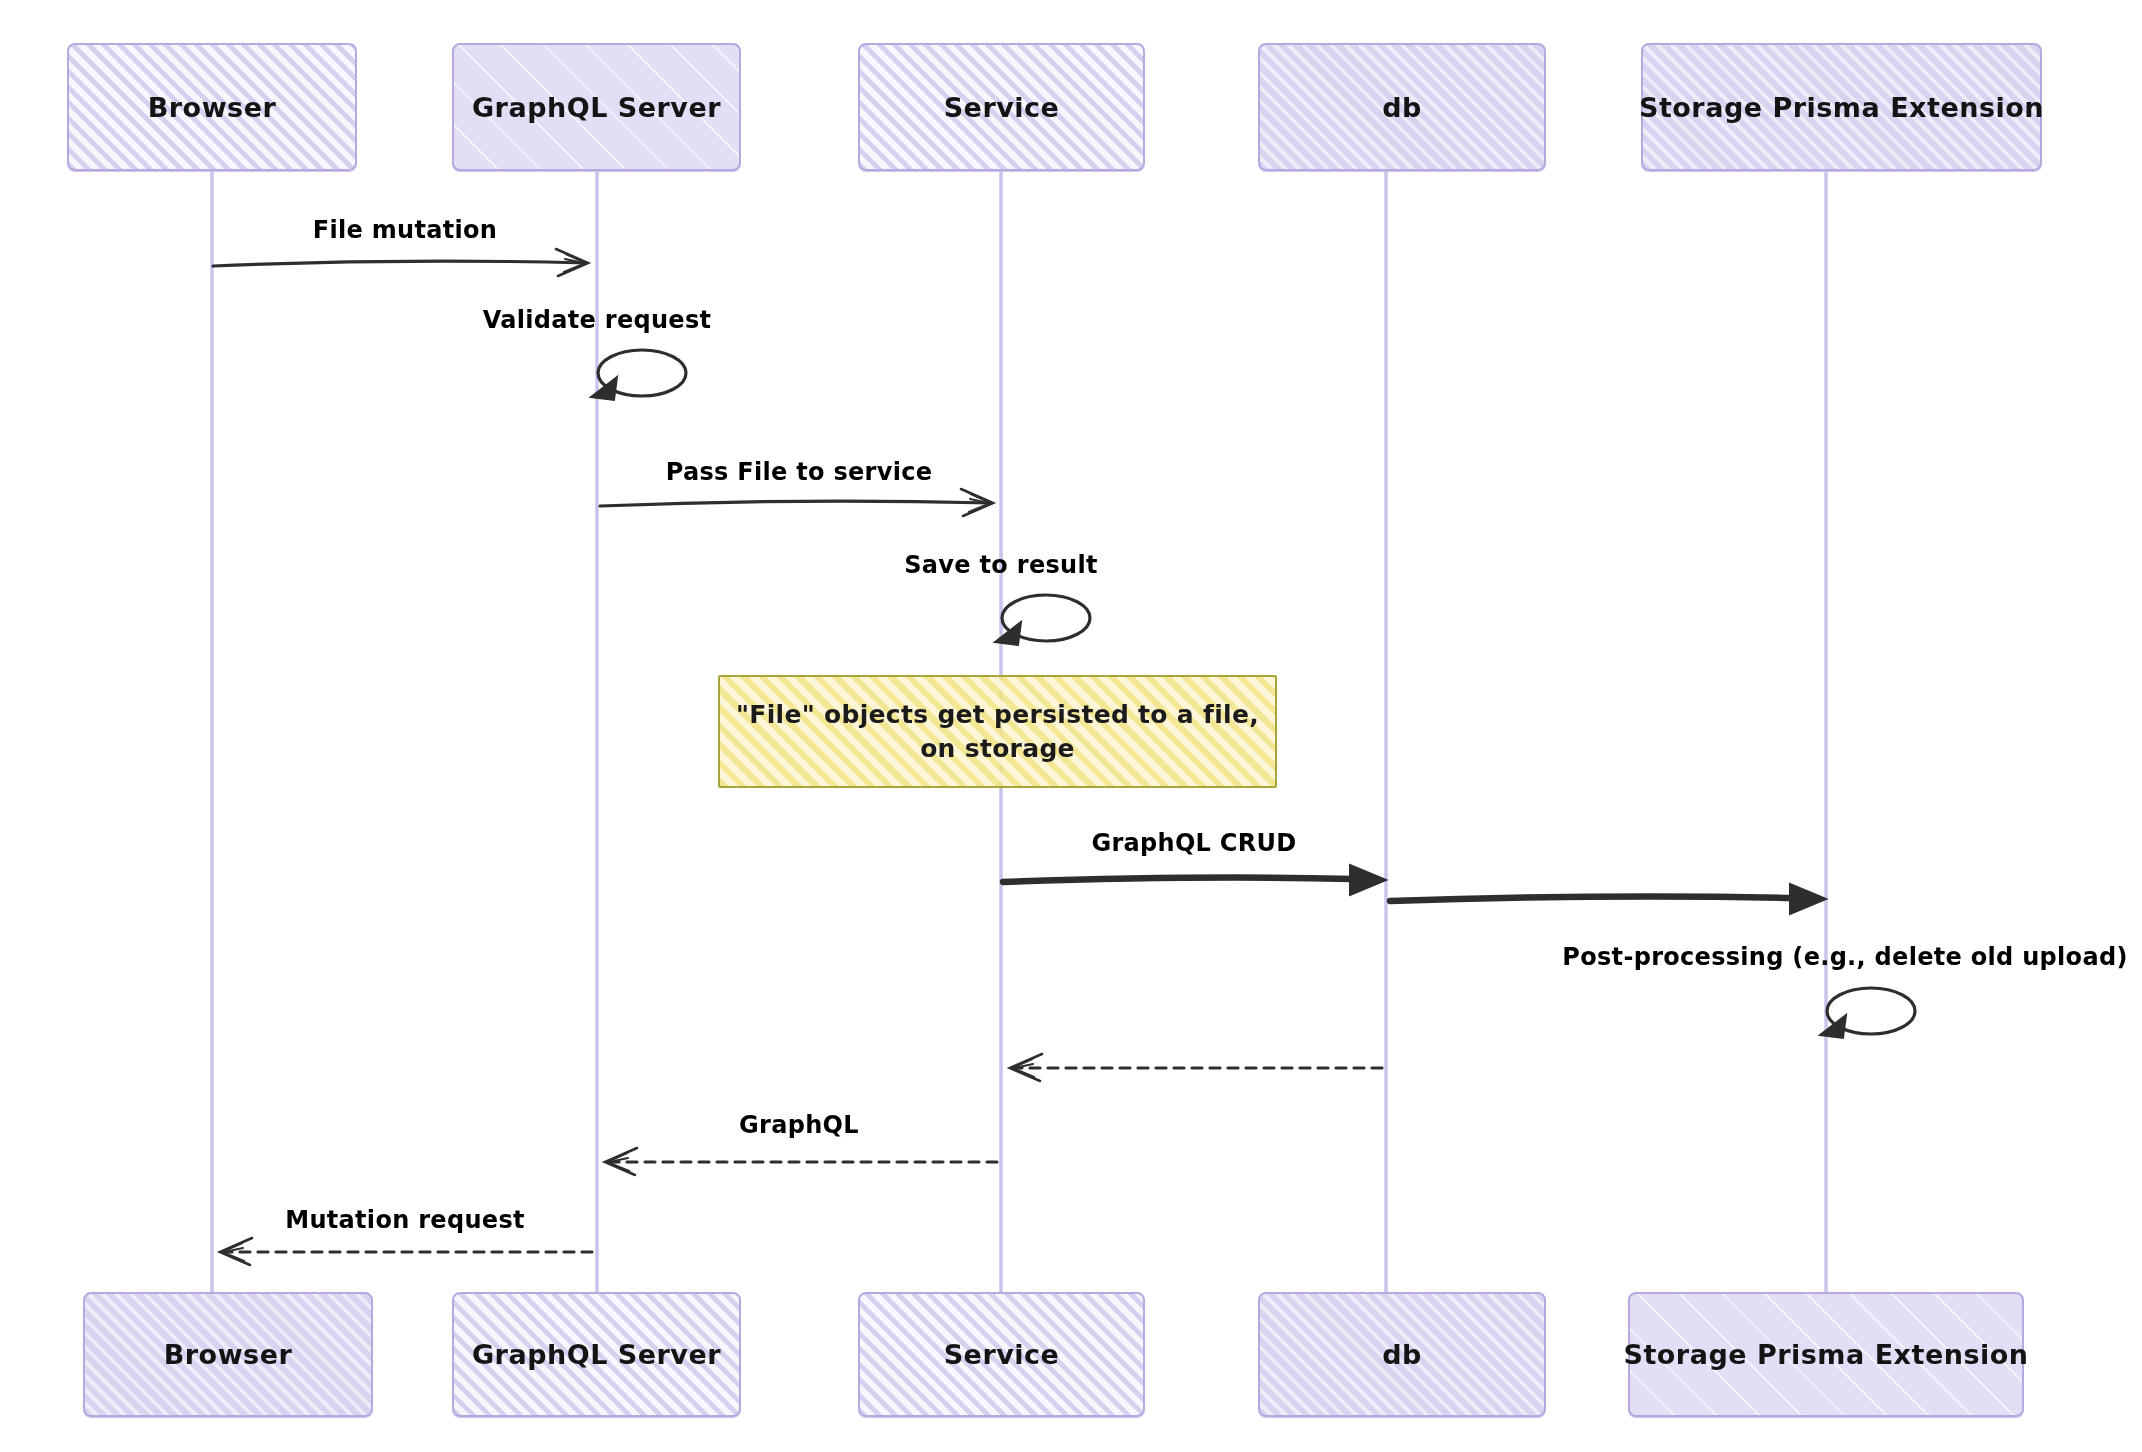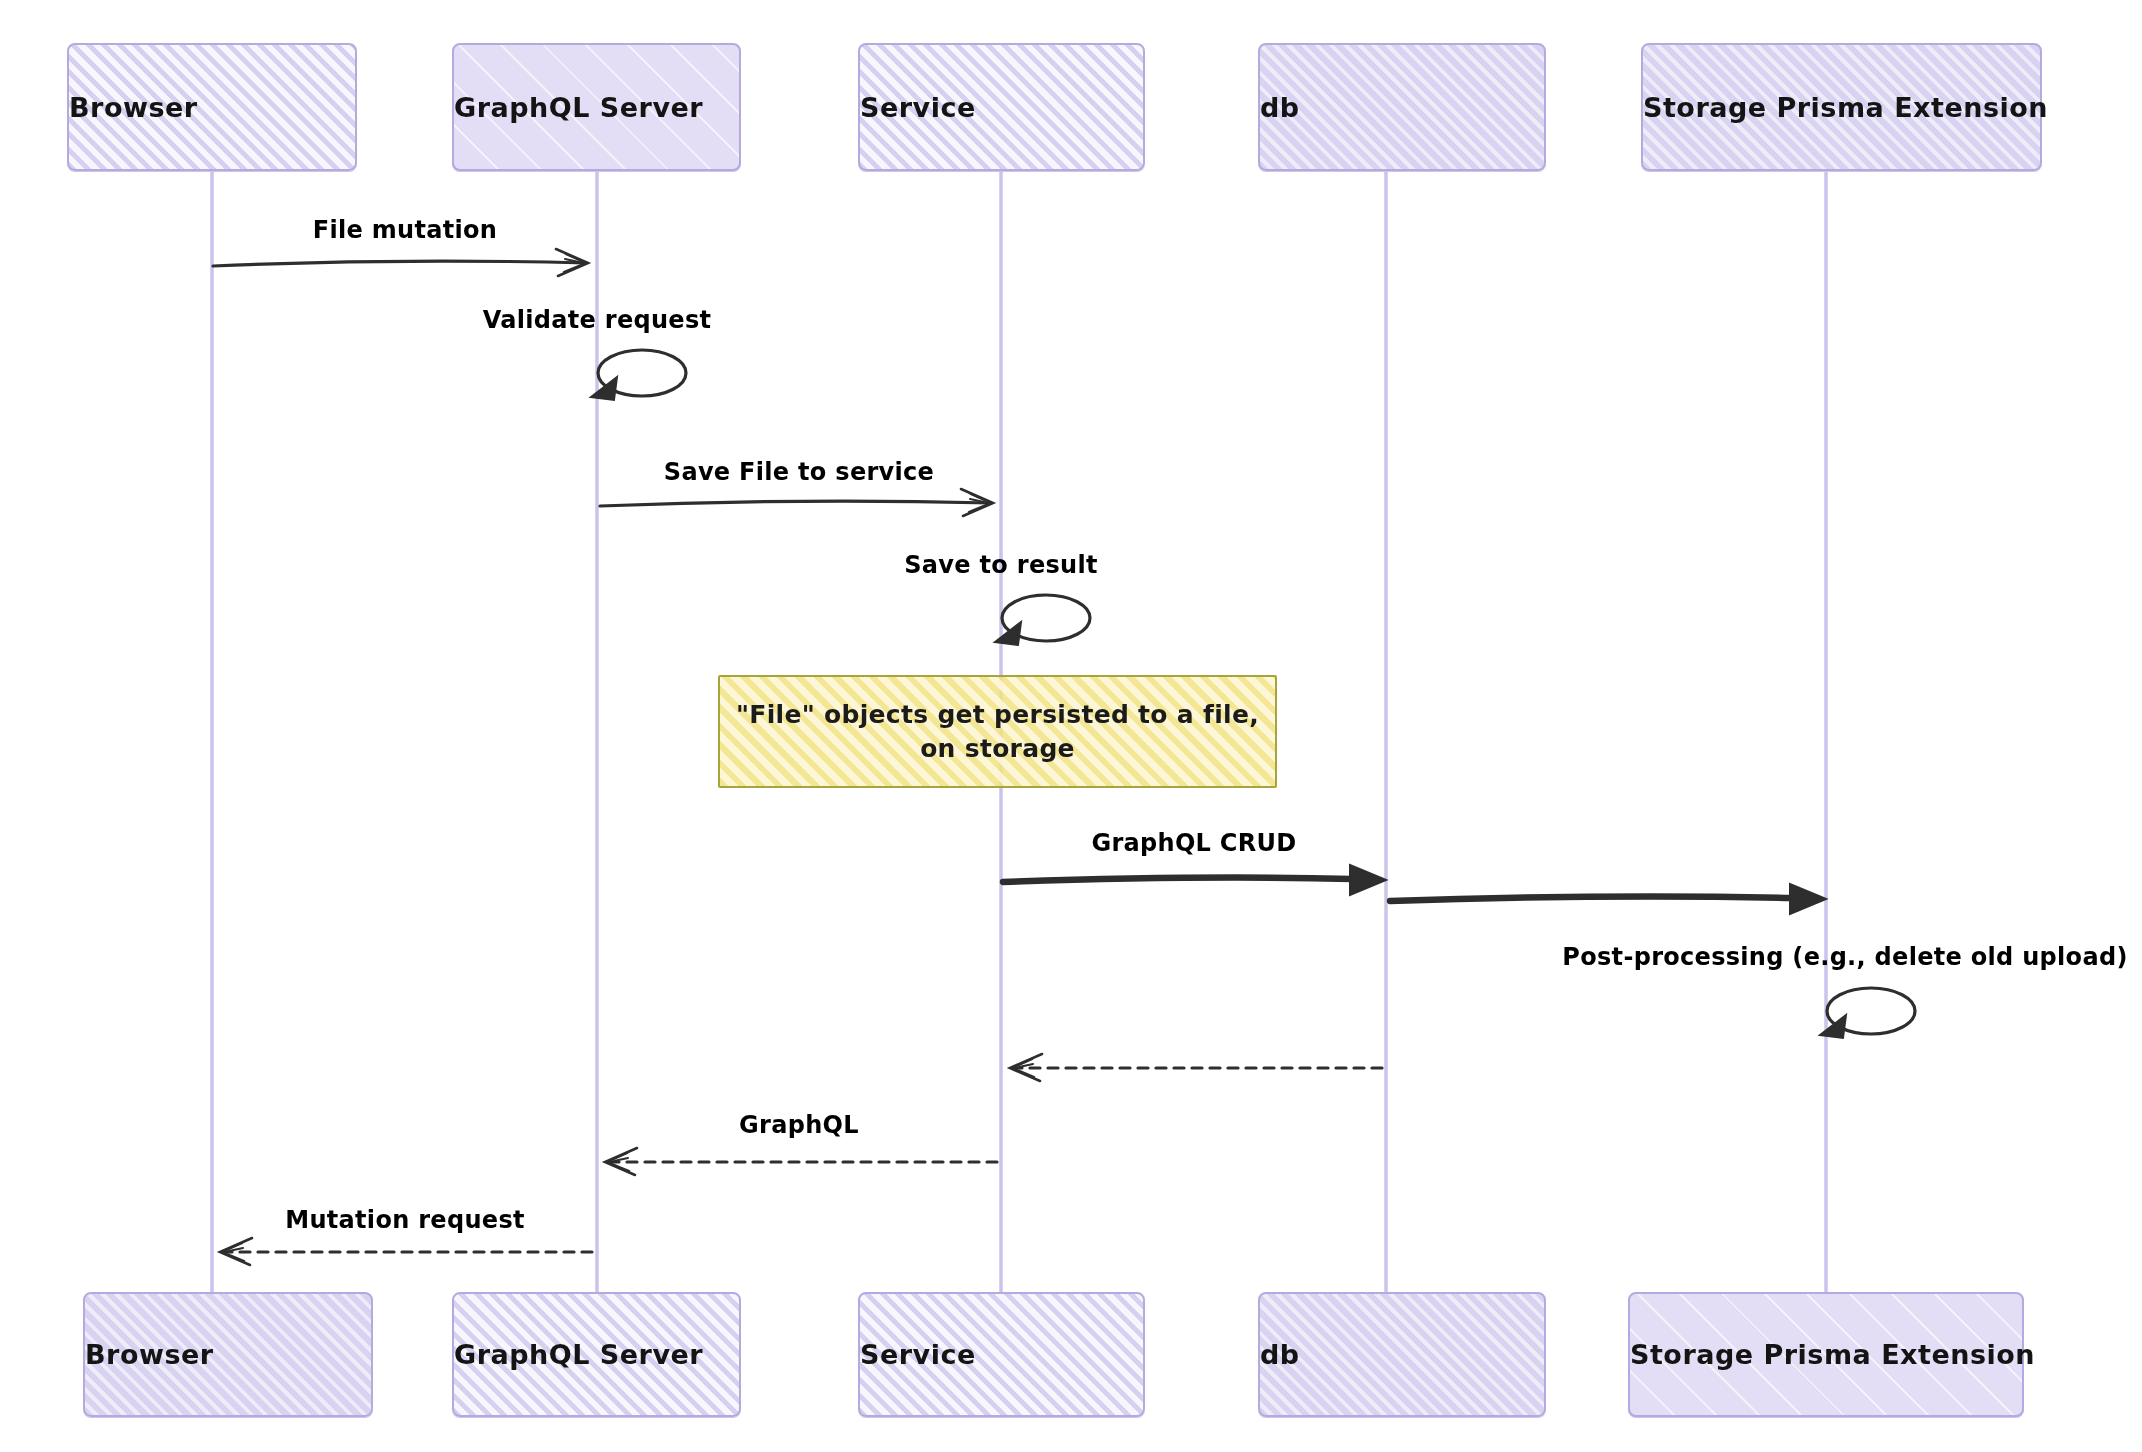--- a/index.html
+++ b/index.html
@@ -9,21 +9,21 @@
     background:#ffffff;
     overflow:hidden;
     font-family:"DejaVu Sans","Liberation Sans",sans-serif;
     color:#1d1d1d;
   }
   .layer{position:absolute;left:0;top:0;}
   .actor{
     position:absolute;
     border:2.5px solid #b5a9e0;
     border-radius:8px;
-    display:flex;align-items:center;
+    display:flex;align-items:center;justify-content:center;
     box-sizing:border-box;
     box-shadow:0 1px 0 #cfc5ec;
   }
   .fill-hatch{
     background:repeating-linear-gradient(45deg,#d7d0f0 0px,#d7d0f0 5px,#f8f6fd 5px,#f8f6fd 11px);
   }
   .fill-dense{
     background:repeating-linear-gradient(45deg,#d9d2f1 0px,#d9d2f1 6px,#efecfa 6px,#efecfa 10px);
     margin-left:16px;
   }
@@ -157,20 +157,20 @@
   </div>
   <div class="actor fill-solid" style="left:1628px;top:1292px;width:396px;height:125px">
     <span>Storage Prisma Extension</span>
   </div>
 
   <div class="note" style="left:718px;top:675px;width:559px;height:113px">"File" objects get persisted to a file,
 on storage</div>
 
   <div class="msg-label" style="left:405px;top:230px">File mutation</div>
   <div class="msg-label" style="left:597px;top:320px">Validate request</div>
-  <div class="msg-label" style="left:799px;top:472px">Save File to service</div>
+  <div class="msg-label" style="left:799px;top:472px">Pass File to service</div>
   <div class="msg-label" style="left:1001px;top:565px">Save to result</div>
   <div class="msg-label" style="left:1194px;top:843px">GraphQL CRUD</div>
   <div class="msg-label" style="left:1845px;top:957px">Post-processing (e.g., delete old upload)</div>
   <div class="msg-label" style="left:799px;top:1125px">GraphQL</div>
   <div class="msg-label" style="left:405px;top:1220px">Mutation request</div>
 
 </div>
 
 </body></html>

